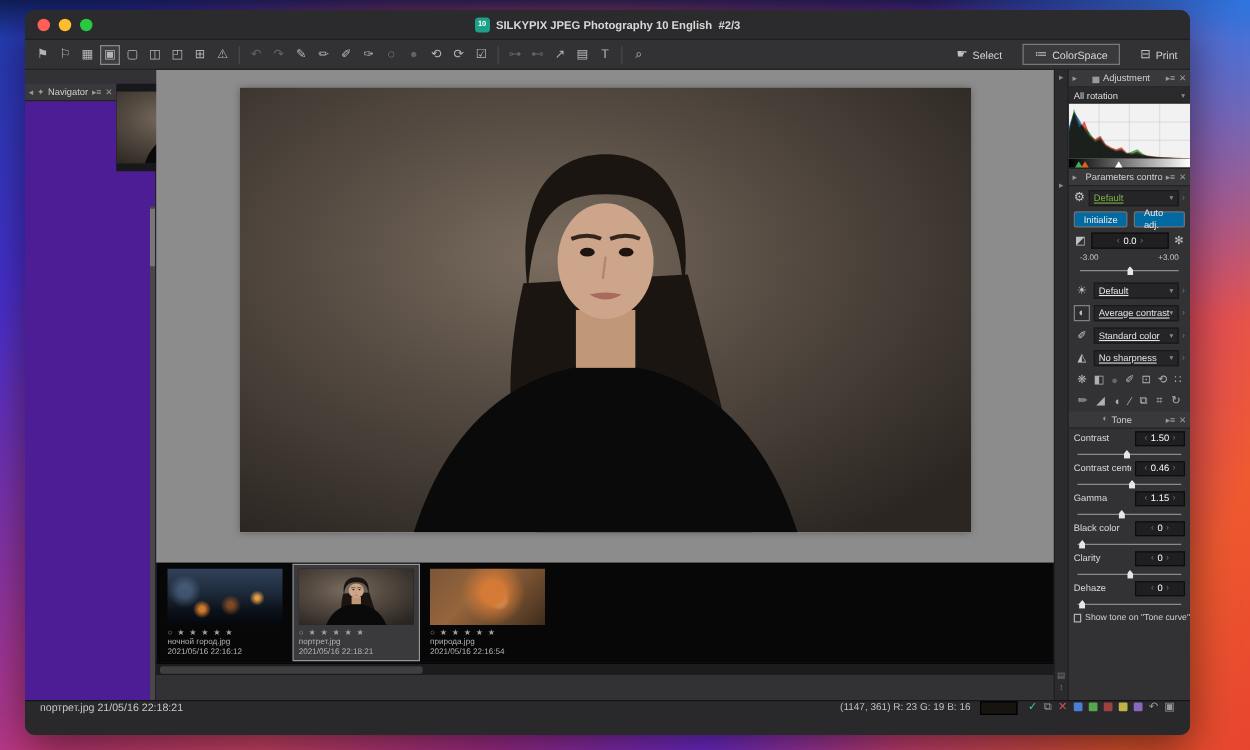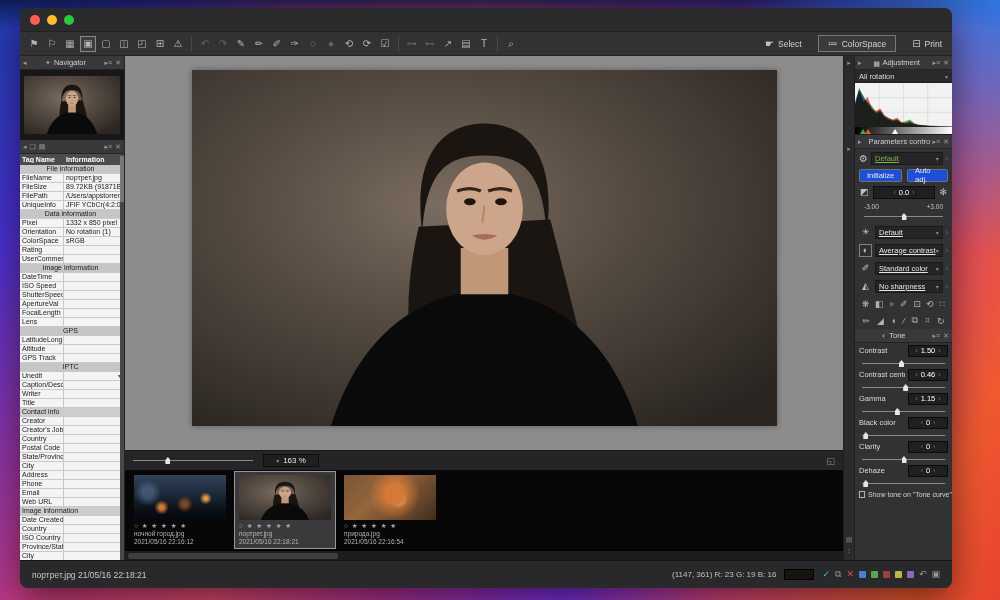--- a/index.html
+++ b/index.html
@@ -40,21 +40,21 @@
   .tb-btn .tbg{ color:#c0c0c2; font-size:10px;}
   .tb-btn.boxed{ border:1px solid #77787a; background:#3a3a3c; padding:2px 9px;}
   
   .main{ flex:1; display:flex; background:#323234; overflow:hidden;}
   
   .phead{ height:14px; flex:0 0 14px; background:#39393b; border-bottom:1px solid #232325;
     display:flex; align-items:center; font-size:7.5px; color:#cfcfd1; padding:0 3px; gap:3px;}
   .phead .ph-title{ flex:1; text-align:center; display:flex; align-items:center; justify-content:center; gap:3px; white-space:nowrap; overflow:hidden;}
   .phead .ph-ic{ color:#9a9a9c; font-size:7px;}
   
-  .leftcol{ width:105px; flex:0 0 105px; display:flex; flex-direction:column; background:#4c1d95; border-right:1px solid #232325; position:relative;}
+  .leftcol{ width:105px; flex:0 0 105px; display:flex; background:#4c1d95; border-right:1px solid #232325; position:relative;margin-top:11px;}
   .navthumb{ height:70px; flex:0 0 70px; background:#18181a; display:flex; align-items:center; justify-content:center;}
   .navthumb .art{ width:96px; height:58px; overflow:hidden;}
   .metatable{ flex:1; background:#ececec; overflow:hidden; width:101px;}
   .mt-head{ display:grid; grid-template-columns:44px 1fr; height:11px; background:#4c4c4e;
     color:#fff; font-size:7px; font-weight:bold; align-items:center;}
   .mt-head span{ padding-left:2px; overflow:hidden; white-space:nowrap;}
   .mrow{ display:grid; grid-template-columns:44px 1fr; height:9px; background:#f4f4f4;
     border-bottom:1px solid #c9c9c9; font-size:7px; color:#1a1a1a; align-items:center;}
   .mrow span{ overflow:hidden; white-space:nowrap; padding-left:2px; line-height:8px;}
   .mrow .tagc{ border-right:1px solid #c9c9c9; height:100%; display:flex; align-items:center;}
@@ -101,21 +101,21 @@
   .gmark{ position:absolute; bottom:0; width:0; height:0; border-left:3px solid transparent; border-right:3px solid transparent;}
   .taste-row{ height:18px; flex:0 0 18px; display:flex; align-items:center; gap:3px; padding:0 4px;}
   .gear{ color:#c0c0c2; font-size:10px;}
   .dd{ flex:1; background:#252527; border:1px solid #19191b; height:13px; display:flex; align-items:center;
     padding:0 3px; font-size:7.5px; color:#e4e4e6; min-width:0;}
   .dd .lbl{ flex:1; text-decoration:underline; white-space:nowrap; overflow:hidden;}
   .dd .car{ color:#8a8a8c; font-size:6px;}
   .dd.green .lbl{ color:#7cb342;}
   .mini-chev{ color:#77777a; font-size:7px;}
   .btnrow{ height:16px; flex:0 0 16px; display:flex; justify-content:center; gap:5px; padding:0 4px; align-items:center;}
-  .btn{ background:#1d4ed8; border:1px solid #707073; border-radius:2px; color:#e8e8ea;
+  .btn{ background:#0369a1; border:1px solid #707073; border-radius:2px; color:#e8e8ea;
     font-size:7.5px; height:13px; padding:0 7px; display:flex; align-items:center;}
   .exporow{ height:18px; flex:0 0 18px; display:flex; align-items:center; gap:4px; padding:0 5px;}
   .exporow .eic{ color:#c0c0c2; font-size:9px;}
   .valbox{ background:#1f1f21; border:1px solid #0d0d0f; height:13px; display:flex; align-items:center;
     justify-content:center; gap:3px; color:#fff; font-size:7.5px; flex:1;}
   .valbox .st{ color:#77777a; font-size:7px;}
   .scalerow{ height:10px; flex:0 0 10px; display:flex; justify-content:space-between; padding:0 9px;
     font-size:6.5px; color:#c4c4c6; align-items:center;}
   .s-track{ height:1px; background:#8a8a8c; margin:5px 9px 6px; position:relative;}
   .s-thumb{ position:absolute; top:-3px; width:5px; height:7px; background:#e6e6e6; margin-left:-2px;
@@ -132,40 +132,45 @@
   .ts-label{ flex:1; font-size:7.5px; color:#dadadc; white-space:nowrap; overflow:hidden;}
   .ts-val{ background:#1f1f21; border:1px solid #0d0d0f; width:40px; height:12px; display:flex;
     align-items:center; justify-content:center; gap:3px; color:#fff; font-size:7.5px;}
   .ts-val .st{ color:#77777a; font-size:6.5px;}
   .ts-track{ height:1px; background:#8a8a8c; margin:6px 7px 0; position:relative;}
   .checkrow{ height:14px; flex:0 0 14px; display:flex; align-items:center; gap:3px; padding-left:4px;}
   .cbox{ width:7px; height:7px; border:1px solid #b0b0b2; background:transparent;}
   .clabel{ font-size:7px; color:#d0d0d2; white-space:nowrap;}
   
   .statusbar{ height:28px; flex:0 0 28px; background:#29292b; border-top:1px solid #151517;
-    display:flex; align-items:center; padding:0 12px; gap:8px;}
+    display:flex; align-items:flex-start; padding:0 12px; gap:8px;}
   .sb-left{ font-size:8.5px; color:#c8c8ca; white-space:nowrap;}
   .sb-flex{ flex:1;}
   .sb-coords{ font-size:8px; color:#c0c0c2; white-space:nowrap;}
   .sb-swatch{ width:30px; height:11px; border:1px solid #000;}
   .sb-icons{ display:flex; align-items:center; gap:5px;}
   .sb-gi{ font-size:9px; line-height:1;}
   .sb-sq{ width:7px; height:7px; border-radius:1px; display:inline-block;}
 </style>
 </head>
 <body>
 
 <div class="desktop">
   <div class="window">
 
     <div class="titlebar">
       <div class="traffic">
         <span class="tl red"></span>
         <span class="tl yellow"></span>
         <span class="tl green"></span>
+      </div>
+      <div class="title-center">
+        <span class="app-badge">10</span>
+        <span>SILKYPIX JPEG Photography 10 English</span>
+        <span>#2/3</span>
       </div>
     </div>
 
     <div class="toolbar">
       <div class="tb-group" id="tb-view">
           <span class="tbicon">⚑</span>
           <span class="tbicon">⚐</span>
           <span class="tbicon">▦</span>
           <span class="tbicon active">▣</span>
           <span class="tbicon">▢</span>
@@ -445,30 +450,20 @@
                 <rect x="73.5" y="50" width="13" height="13" fill="#c09878"></rect>
                 <ellipse cx="80" cy="39" rx="10.5" ry="13" fill="#cda58a"></ellipse>
                 <path d="M63,46 C60,22 70,15 80,15 C90,15 100,22 97,46 C96,28 90,24 80,24 C70,24 64,28 63,46 Z" fill="#1b1512"></path>
                 <path d="M72.5,34 Q76,32.6 79,34" stroke="#33241c" stroke-width="0.9" fill="none"></path>
                 <path d="M81,34 Q84.5,32.6 87.5,34" stroke="#33241c" stroke-width="0.9" fill="none"></path>
                 <ellipse cx="76" cy="37" rx="1.6" ry="1" fill="#1e1410"></ellipse>
                 <ellipse cx="84.5" cy="37" rx="1.6" ry="1" fill="#1e1410"></ellipse>
                 <path d="M80,38 L79.4,43" stroke="#b08868" stroke-width="0.5"></path>
                 <path d="M76.5,46.5 Q80,48.8 83.5,46.5 Q80,45.6 76.5,46.5 Z" fill="#a86a5c"></path>
               </svg></div>
-        </div>
-        <div class="zoombar">
-          <div class="z-track">
-            <div class="z-thumb" id="zoom-thumb" style="left: 27%;"></div>
-          </div>
-          <div class="z-val">
-            <span class="car">▾</span>
-            <span>163 %</span>
-          </div>
-          <span class="fit">◱</span>
         </div>
         <div class="filmstrip" id="filmstrip">
             <div class="fs-item">
               <div class="fs-thumb" style="background: radial-gradient(circle at 78% 52%, rgba(250, 170, 70, 0.9) 0px, rgba(250, 170, 70, 0.9) 2%, transparent 8%), radial-gradient(circle at 30% 72%, rgba(240, 140, 50, 0.85) 0px, rgba(240, 140, 50, 0.85) 3%, transparent 10%), radial-gradient(circle at 55% 65%, rgba(230, 120, 40, 0.5) 0px, rgba(230, 120, 40, 0.5) 4%, transparent 14%), radial-gradient(circle at 15% 40%, rgba(120, 150, 190, 0.4) 0px, rgba(120, 150, 190, 0.4) 6%, transparent 16%), linear-gradient(rgb(49, 66, 90) 0%, rgb(28, 40, 56) 45%, rgb(11, 16, 24) 75%, rgb(5, 7, 12) 100%);"></div>
               <div class="fs-stars">○ ★ ★ ★ ★ ★</div>
               <div class="fs-name">ночной город.jpg</div>
               <div class="fs-date">2021/05/16 22:16:12</div>
             </div>
             <div class="fs-item selected">
               <div class="fs-thumb"><svg viewBox="0 0 160 100" preserveAspectRatio="none" width="100%" height="100%">

